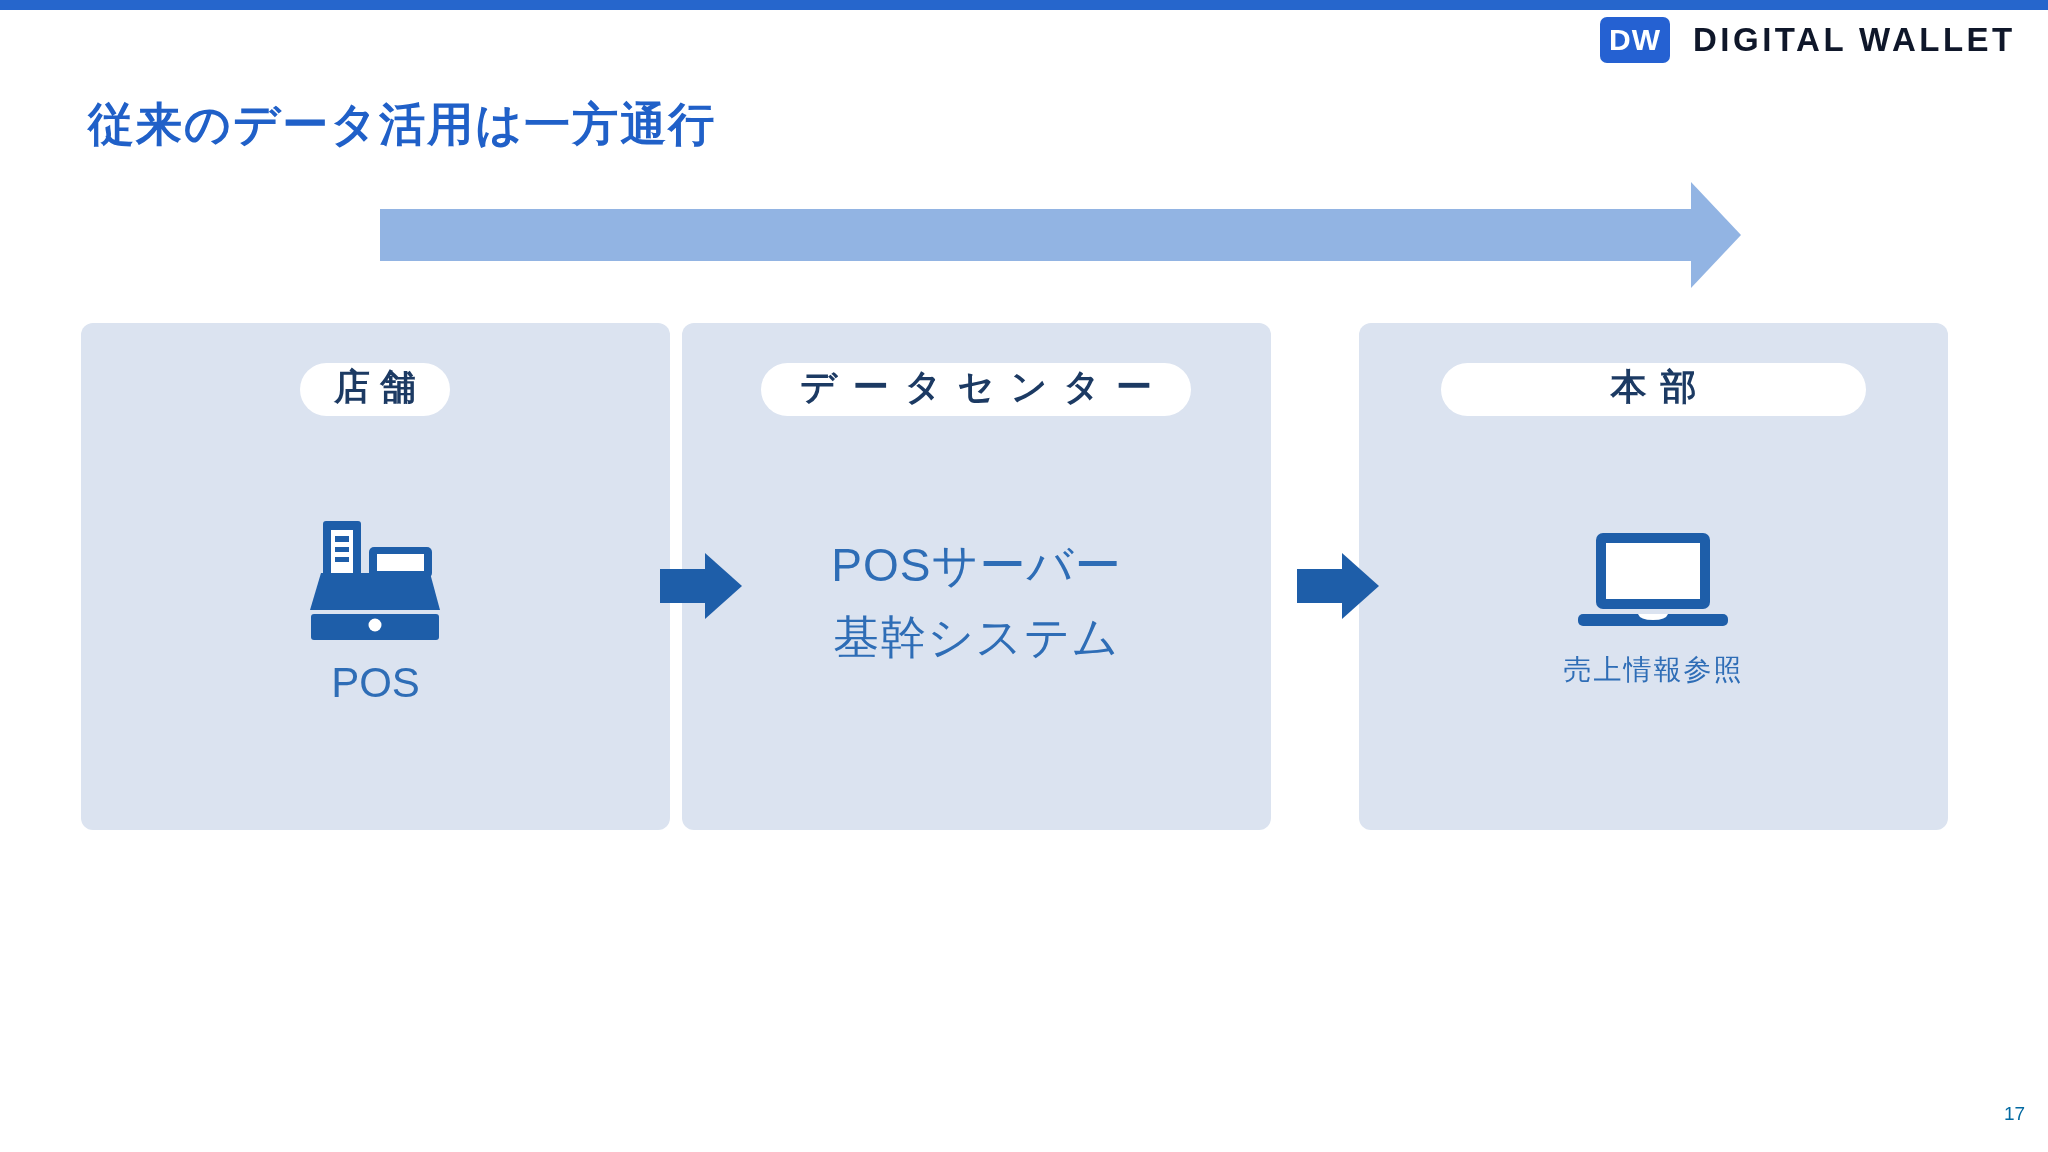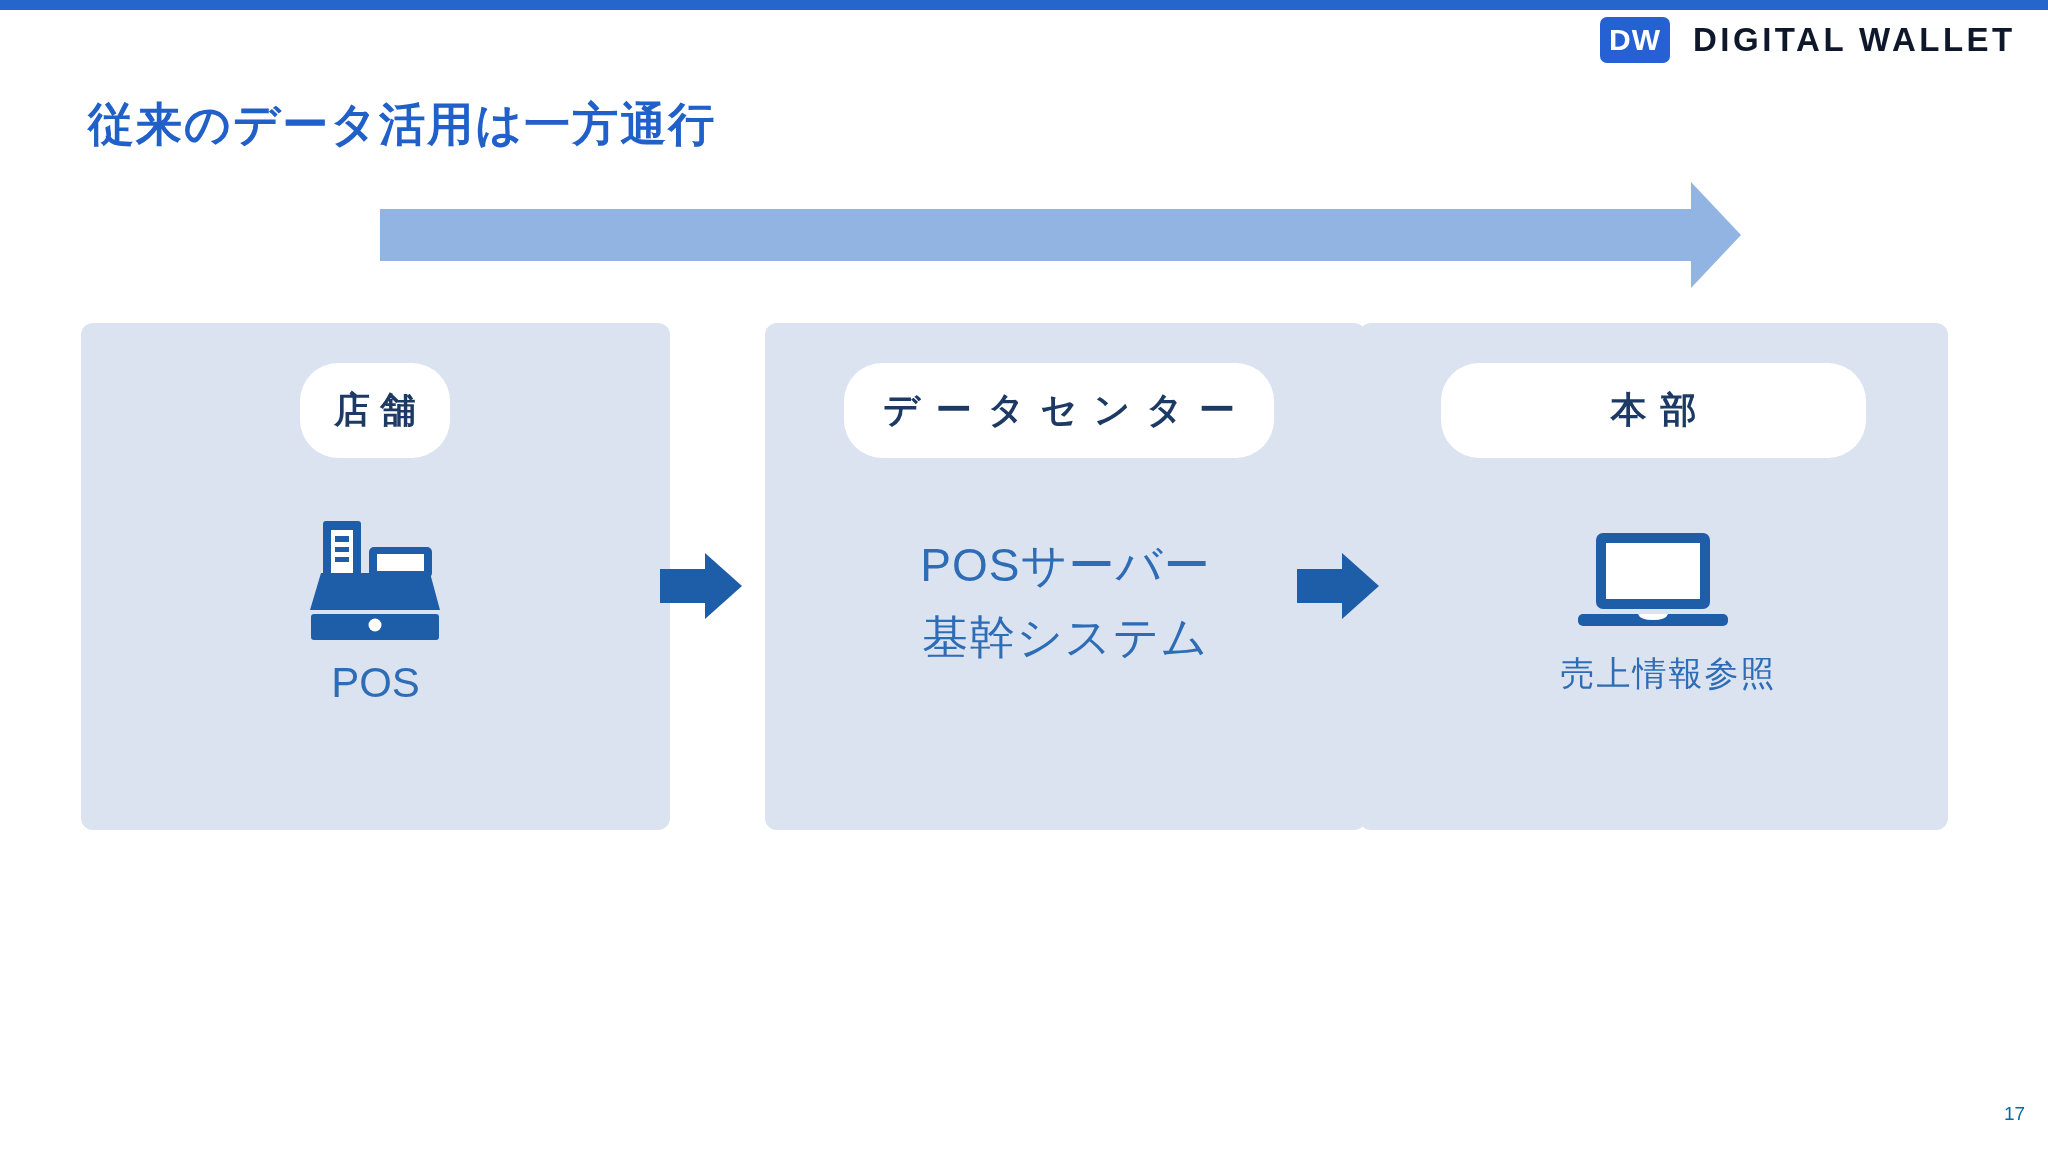--- a/index.html
+++ b/index.html
@@ -31,41 +31,41 @@
   .big-arrow-shaft { position:absolute; left:380px; top:209px; width:1312px; height:52px; background:#92b4e3; }
   .big-arrow-head {
     position:absolute; left:1691px; top:182px; width:0; height:0;
     border-top:53px solid transparent; border-bottom:53px solid transparent;
     border-left:50px solid #92b4e3;
   }
 
   
   .box { position:absolute; top:323px; width:589px; height:507px; background:#dbe3f0; border-radius:12px; }
   .box1 { left:81px; }
-  .box2 { left:765px;padding-left:12px; }
+  .box2 { left:682px; }
   .box3 { left:1359px; }
 
   .pill {
-    position:absolute; top:40px; height:95px; background:#ffffff; border-radius:38px;
-    display:flex; align-items:center; justify-content:center;
+    position:absolute; top:40px; height:53px; background:#ffffff; border-radius:38px;
+    display:flex; justify-content:center;
     color:#1c3a63; font-size:36px; font-weight:600; white-space:nowrap;
   }
   .pill1 { left:219px; width:150px; }
   .pill1 span { letter-spacing:10px; margin-right:-10px; }
   .pill2 { left:79px;  width:430px; }
   .pill2 span { letter-spacing:16px; margin-right:-16px; }
   .pill3 { left:82px;  width:425px; }
   .pill3 span { letter-spacing:14px; margin-right:-14px; }
 
   .pos-icon { position:absolute; left:228px; top:198px; width:132px; height:120px; }
   .laptop-icon { position:absolute; left:219px; top:210px; width:150px; height:94px; }
 
   .caption { position:absolute; left:0; width:100%; text-align:center; color:#2e6db6; }
   .caption-pos    { top:336px; font-size:42px;text-align:center; }
-  .caption-laptop { top:328px; font-size:34px; letter-spacing:2px;padding-left:15px; }
+  .caption-laptop { top:328px; font-size:28px; letter-spacing:2px; }
 
   .box2 .line { position:absolute; left:0; width:100%; text-align:center; color:#2e6db6; font-size:46px; letter-spacing:1px; }
   .line1 { top:212px; }
   .line2 { top:284px; }
 
   
   .ma-shaft { position:absolute; top:569px; width:46px; height:34px; background:#1e5ea9; }
   .ma-head  { position:absolute; top:553px; width:0; height:0;
               border-top:33px solid transparent; border-bottom:33px solid transparent;
               border-left:37px solid #1e5ea9; }

